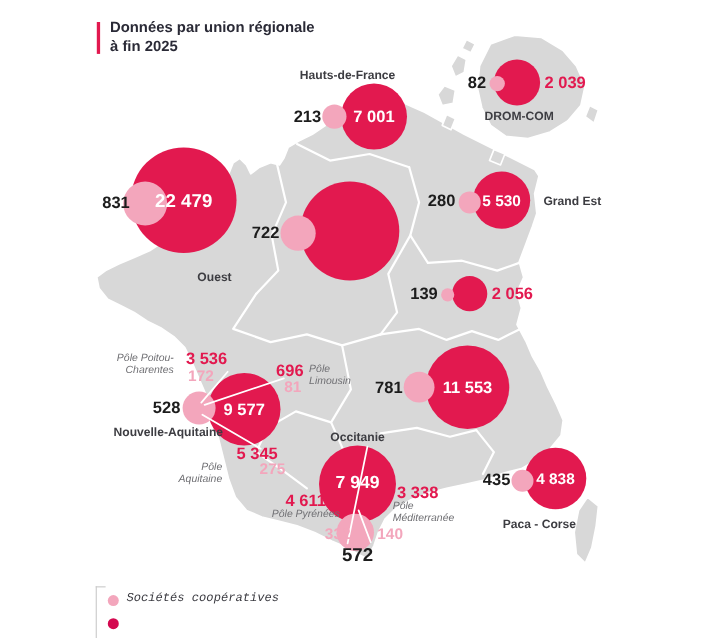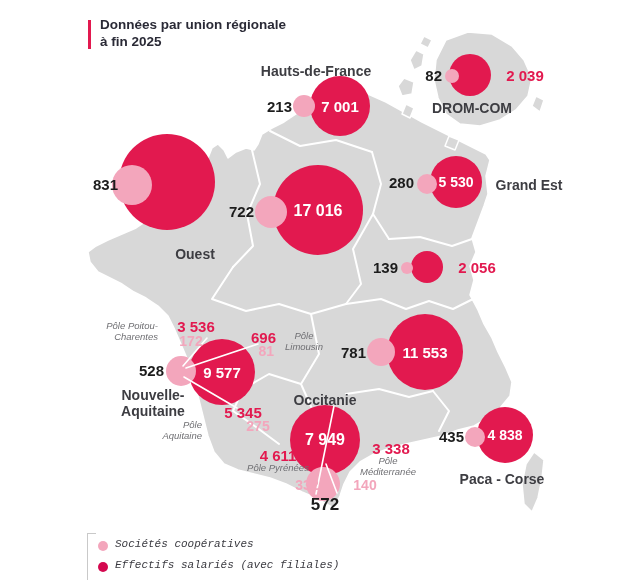--- a/index.html
+++ b/index.html
@@ -12,27 +12,27 @@
   }
   #stage { position:absolute; inset:0; width:642px; height:472px; }
   svg#map { position:absolute; left:0; top:0; z-index:0; }
   .land { fill:var(--map); stroke:#ffffff; stroke-width:1.5; stroke-linejoin:round; }
   .border { fill:none; stroke:#ffffff; stroke-width:2; stroke-linejoin:round; stroke-linecap:round; }
   .leader { fill:none; stroke:#ffffff; stroke-width:1.6; stroke-linecap:round; }
   circle.emp  { fill:var(--emp); }
   circle.coop { fill:var(--coop); }
 
   .labels { position:absolute; inset:0; z-index:2; }
-  .lbl { position:absolute; line-height:1.15;text-align:center; }
+  .lbl { position:absolute; line-height:1.15; }
 
   .val-black   { font-weight:bold; font-size:15px; color:#1c1c1c; }
   .val-white   { font-weight:bold; color:#ffffff; text-align:center; }
   .val-pink    { font-weight:bold; font-size:15px; color:var(--emp); }
   .val-light   { font-weight:bold; font-size:14px; color:var(--coop); }
-  .region-name { font-size:14px; font-weight:600; color:#3d3d42; }
+  .region-name { font-size:11px; font-weight:600; color:#3d3d42; }
   .pole-name   { font-size:9.5px; font-style:italic; color:#707074; }
 
   .t-right { text-align:right; }
   .t-center{ text-align:center; }
 
   
   .title-bar { position:absolute; left:88px; top:20px; width:3px; height:29px; background:var(--emp); }
   .title { position:absolute; left:100px; top:17px; font-size:13.5px; font-weight:bold; color:#2a2a36; line-height:1.25; width:220px; }
 
   
@@ -108,36 +108,36 @@
     </g>
   </svg>
 
   <div class="title-bar"></div>
   <div class="title" style="white-space:pre-line;">Données par union régionale
 à fin 2025</div>
 
   <div class="labels">
 
     <div class="lbl val-black t-right" style="left:78px; top:176px; width:40px;">831</div>
+    <div class="lbl val-white" style="left:119px; top:173px; width:96px; font-size:17px;">22 479</div>
     <div class="lbl region-name t-center" style="left:165px; top:246px; width:60px;">Ouest</div>
 
     <div class="lbl region-name t-center" style="left:256px; top:63px; width:120px;">Hauts-de-France</div>
     <div class="lbl val-black t-right" style="left:254px; top:98px; width:38px;">213</div>
     <div class="lbl val-white" style="left:310px; top:98px; width:60px; font-size:15px;">7 001</div>
 
     <div class="lbl val-black t-right" style="left:414px; top:67px; width:28px;">82</div>
     <div class="lbl val-pink" style="left:495px; top:67px; width:60px;">2 039</div>
     <div class="lbl region-name t-center" style="left:420px; top:100px; width:104px;">DROM-COM</div>
 
     <div class="lbl val-black t-right" style="left:378px; top:174px; width:36px;">280</div>
     <div class="lbl val-white" style="left:430px; top:174px; width:52px; font-size:14px;">5 530</div>
     <div class="lbl region-name" style="left:494px; top:177px; width:70px;">Grand Est</div>
 
     <div class="lbl val-black t-right" style="left:216px; top:203px; width:38px;">722</div>
-    <div class="lbl val-white" style="left:273px; top:202px; width:90px; font-size:16px;">17 016</div>
 
     <div class="lbl val-black t-right" style="left:362px; top:259px; width:36px;">139</div>
     <div class="lbl val-pink" style="left:447px; top:259px; width:60px;">2 056</div>
 
     <div class="lbl val-black t-right" style="left:330px; top:344px; width:36px;">781</div>
     <div class="lbl val-white" style="left:387px; top:344px; width:76px; font-size:15px;">11 553</div>
 
     <div class="lbl val-black t-right" style="left:126px; top:362px; width:38px;">528</div>
     <div class="lbl val-white" style="left:189px; top:364px; width:66px; font-size:15px;">9 577</div>
     <div class="lbl region-name t-center" style="left:92px; top:387px; width:122px;">Nouvelle-Aquitaine</div>
@@ -168,15 +168,14 @@
 
     <div class="lbl val-black t-right" style="left:428px; top:428px; width:36px;">435</div>
     <div class="lbl val-white" style="left:477px; top:427px; width:56px; font-size:14px;">4 838</div>
     <div class="lbl region-name" style="left:457px; top:471px; width:90px;">Paca - Corse</div>
   </div>
 
   <div class="legend-bracket"></div>
   <div class="legend-dot" style="left:98px; top:541px; background:var(--coop);"></div>
   <div class="legend-label" style="left:115px; top:538px;">Sociétés coopératives</div>
   <div class="legend-dot" style="left:98px; top:562px; background:var(--legend_emp);"></div>
-  <div class="legend-label" style="left:115px; top:559px;">Effectifs salariés (avec filiales)</div>
 
 </div>
 
 </body></html>

